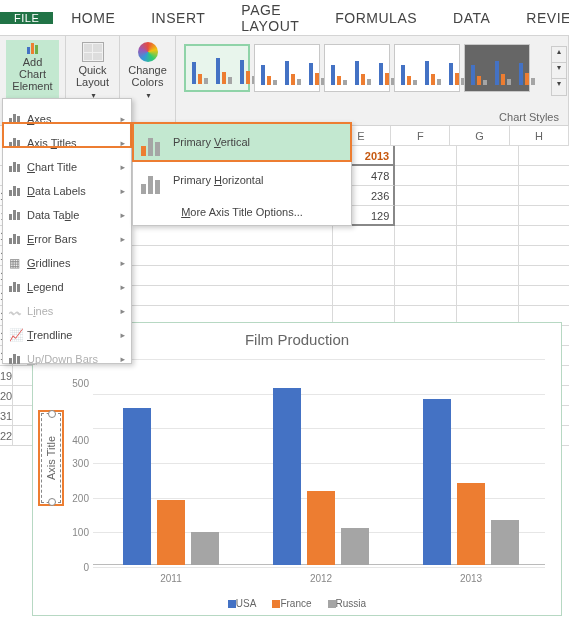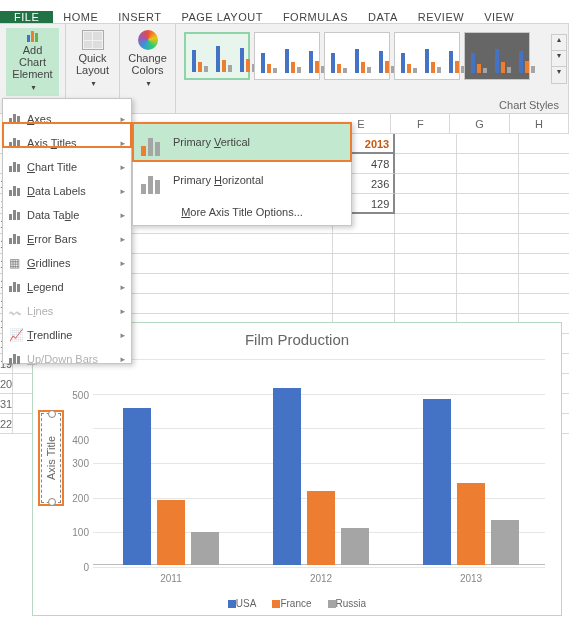--- a/index.html
+++ b/index.html
@@ -1,20 +1,20 @@
 <!DOCTYPE html>
 <html><head>
 <meta charset="utf-8">
 <style>
 * { box-sizing: border-box; margin: 0; padding: 0; font-family: "Segoe UI", Arial, sans-serif; }
 body { background: #fff; width: 569px; height: 624px; overflow: hidden; position: relative; font-size: 12px; color: #444; }
 
-.titlebar { background: #fff; height: 24px; display: flex; align-items: flex-end; border-bottom: 1px solid #d4d4d4; }
+.titlebar { background: #fff; height: 36px; display: flex; align-items: center; border-bottom: 1px solid #d4d4d4; }
 .file-tab { background: #217346; color: #fff; padding: 0 14px; display: flex; align-items: center; font-size: 11px; letter-spacing: .5px; }
-.ribbon-tab { padding: 0 10px; display: flex; align-items: center; font-size: 11px; color: #444; letter-spacing: .5px; }
+.ribbon-tab { padding: 0 18px; display: flex; align-items: center; font-size: 14px; color: #444; letter-spacing: .5px; }
 
 .ribbon { height: 90px; background: #f1f1f1; border-bottom: 1px solid #d4d4d4; display: flex; position: relative; }
 .rb-group { border-right: 1px solid #d4d4d4; padding: 4px 6px 2px; display: flex; flex-direction: column; align-items: center; justify-content: flex-start; }
 .big-btn { display: flex; flex-direction: column; align-items: center; gap: 2px; padding: 2px 4px; font-size: 11px; line-height: 12px; text-align: center; color: #444; }
 .big-btn.active { background: #c3e8d0; }
 .down-arrow { font-size: 8px; margin-left: 2px; }
 .thumb-row { display: flex; gap: 4px; padding: 4px; }
 .thumb { width: 66px; height: 48px; background: #fff; border: 1px solid #c8c8c8; position: relative; }
 .thumb.sel { border: 2px solid #8fd3a8; background: #e8f5ec; }
 .thumb-bars { position: absolute; bottom: 6px; left: 6px; right: 6px; display: flex; gap: 8px; align-items: flex-end; }
@@ -497,21 +497,21 @@
       <div class="ytick" style="top: 208px;">0</div>
       <div class="gridline" style="top: 173.333px;"></div>
       <div class="ytick" style="top: 173.333px;">100</div>
       <div class="gridline" style="top: 138.667px;"></div>
       <div class="ytick" style="top: 138.667px;">200</div>
       <div class="gridline" style="top: 104px;"></div>
       <div class="ytick" style="top: 104px; text-align: right;">300</div>
       <div class="gridline" style="top: 69.3333px;"></div>
       <div class="ytick" style="top: 81px;">400</div>
       <div class="gridline" style="top: 34.6667px;"></div>
-      <div class="ytick" style="top: 36px;">500</div>
+      <div class="ytick" style="top: 24px;">500</div>
       <div class="gridline" style="top: 0px;"></div>
       <div class="ytick" style="top: 0px;">600</div>
       <div class="xaxis"></div>
       <div class="bar-group" style="left: 30px;">
         <div class="bar" style="background: rgb(68, 114, 196); height: 156.693px;"></div>
         <div class="bar" style="background: rgb(237, 125, 49); height: 64.8267px;"></div>
         <div class="bar" style="background: rgb(165, 165, 165); height: 32.9333px;"></div>
       </div>
       <div class="xcat" style="left: 78px; top: 214px;">2011</div>
       <div class="bar-group" style="left: 180px;">

